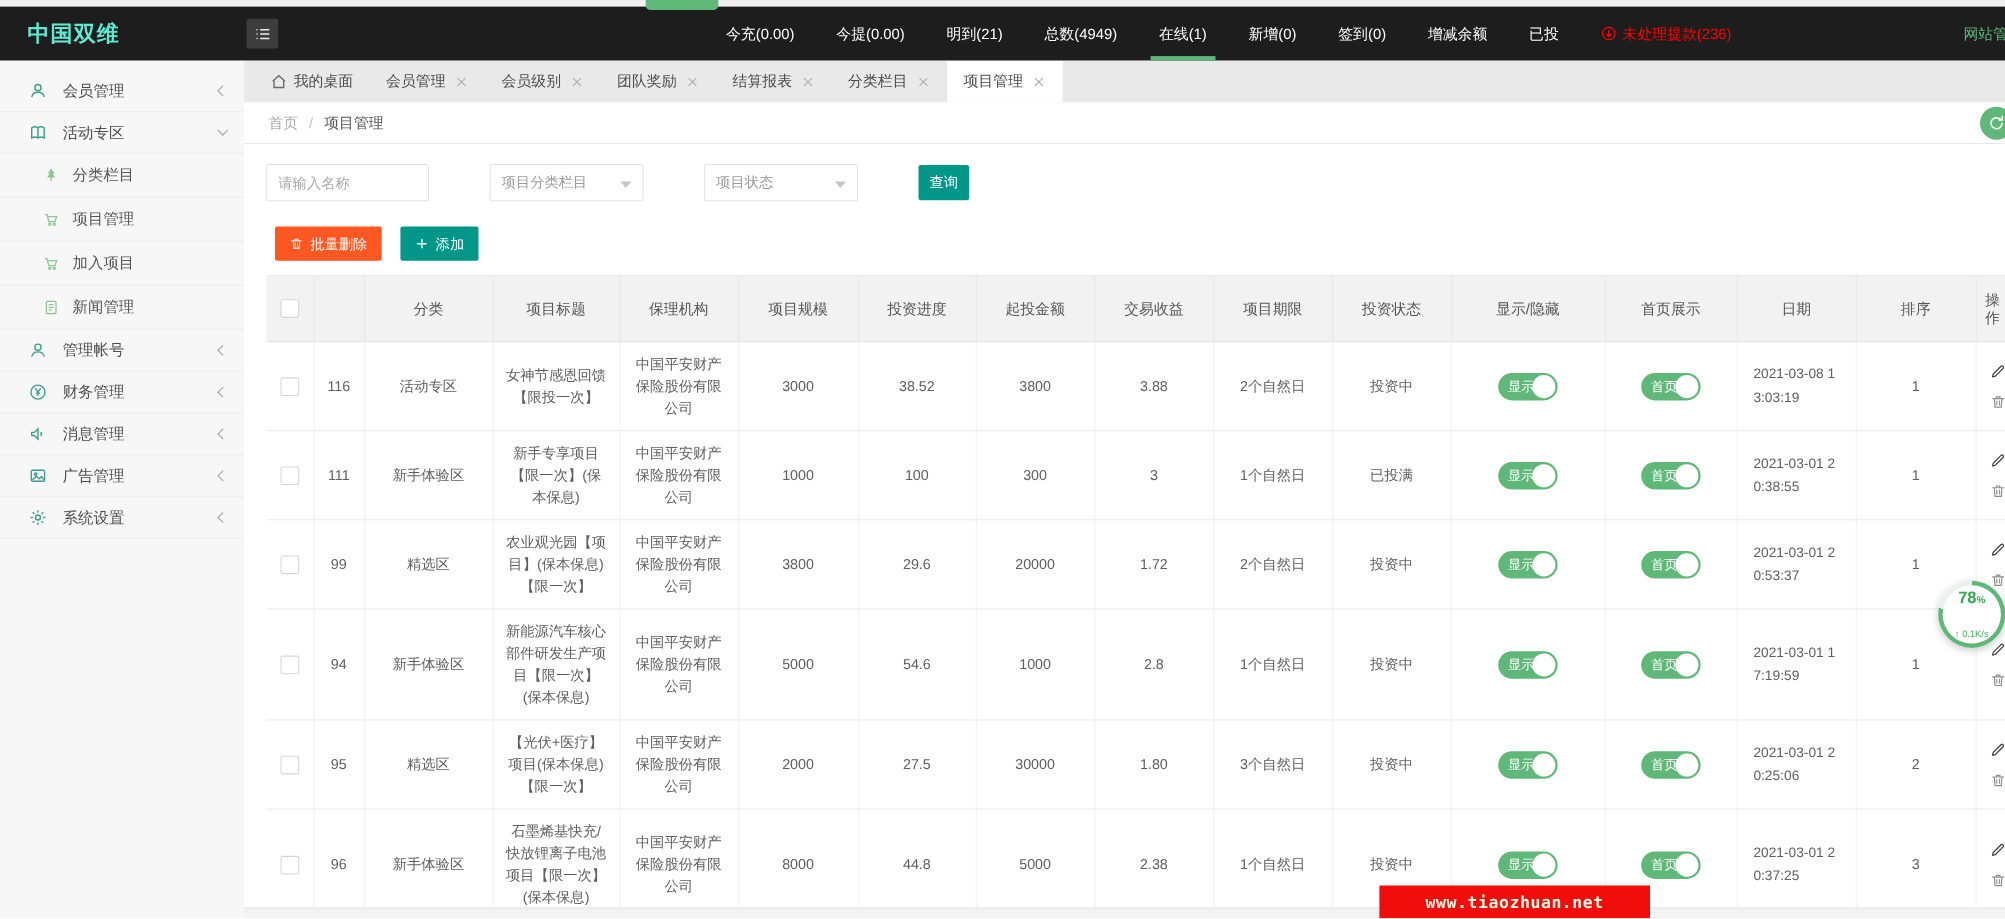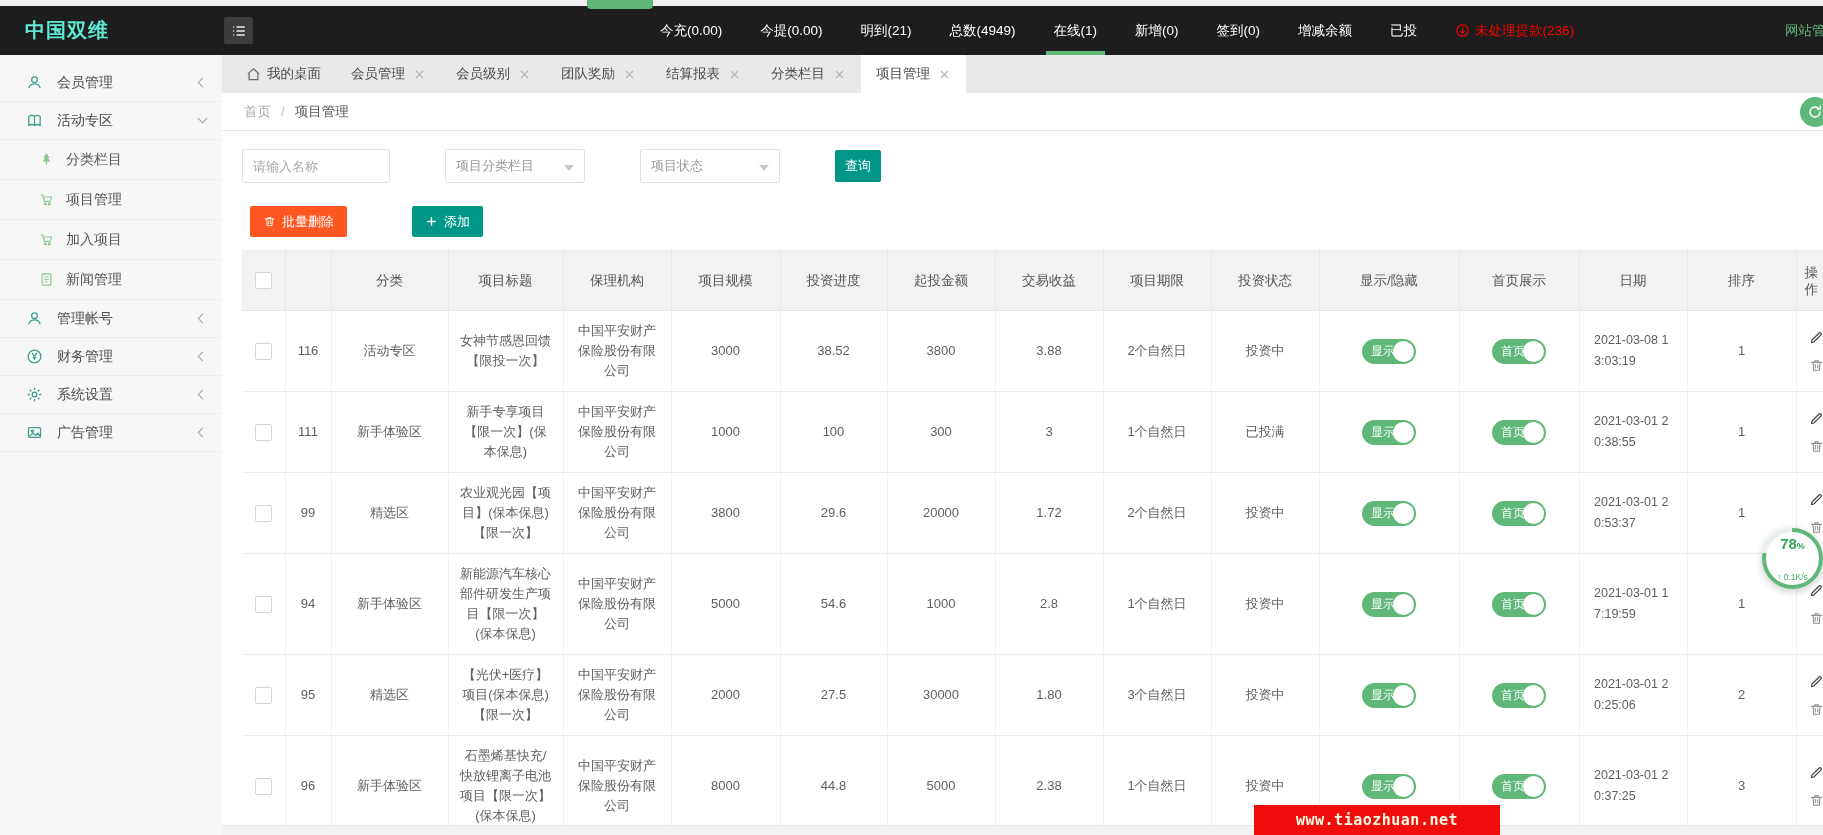--- a/index.html
+++ b/index.html
@@ -69,21 +69,21 @@
   cursor:pointer;background:#fff;}
 .caret{position:absolute;right:10px;top:15px;width:0;height:0;
   border-left:5px solid transparent;border-right:5px solid transparent;border-top:6px solid #c6c6c6;}
 .btn-search{margin-left:11px;width:46px;height:32px;background:var(--teal);color:#fff;border:none;
   border-radius:2px;font-size:13px;cursor:pointer;font-family:inherit;}
 
 .actionbar{margin:23px 0 0 28px;display:flex;gap:17px;}
 .btn-del,.btn-add{height:31px;padding:0 13px;color:#fff;border:none;border-radius:2px;font-size:13px;
   display:flex;align-items:center;gap:6px;cursor:pointer;font-family:inherit;}
 .btn-del{background:var(--danger);}
-.btn-add{background:var(--teal);margin-left:48px;}
+.btn-add{background:var(--teal);}
 .btn-del .icn,.btn-add .icn{width:13px;height:13px;}
 
 
 .tablewrap{margin:13px 0 0 20px;width:calc(100% - 20px);overflow:hidden;}
 table{border-collapse:collapse;table-layout:fixed;width:1626px;}
 thead th{height:60px;background:#f2f2f2;font-weight:normal;font-size:13.5px;color:#555;
   border-right:1px solid #e7e7e7;border-bottom:1px solid #e3e3e3;border-top:1px solid #ececec;text-align:center;}
 tbody td{border-right:1px solid #f1f1f1;border-bottom:1px solid #ececec;font-size:13px;color:#5f5f5f;
   text-align:center;vertical-align:middle;padding:10px 6px;line-height:20px;}
 thead th:last-child, tbody td:last-child{border-right:none;}
@@ -212,33 +212,41 @@
         <div class="srow parent">
           <span class="icn sic"><svg viewBox="0 0 24 24" fill="none" stroke="currentColor" stroke-width="1.8">
               <circle cx="12" cy="12" r="9"></circle>
               <path d="M8.5 7l3.5 5 3.5-5M12 12v5M9.5 13.5h5"></path>
             </svg></span>
           <span class="slabel">财务管理</span>
           <span class="chev left"></span>
         </div>
         <div class="srow parent">
           <span class="icn sic"><svg viewBox="0 0 24 24" fill="none" stroke="currentColor" stroke-width="1.8">
-              <circle cx="12" cy="12" r="3.2"></circle>
-              <path d="M12 2.5v3M12 18.5v3M2.5 12h3M18.5 12h3M5.3 5.3l2.1 2.1M16.6 16.6l2.1 2.1M18.7 5.3l-2.1 2.1M7.4 16.6l-2.1 2.1"></path>
-            </svg></span>
-          <span class="slabel">系统设置</span>
+              <path d="M4 10v4h3.5L12 18.5v-13L7.5 10z"></path>
+              <path d="M15.5 9.5a4 4 0 010 5"></path>
+            </svg></span>
+          <span class="slabel">消息管理</span>
           <span class="chev left"></span>
         </div>
         <div class="srow parent">
           <span class="icn sic"><svg viewBox="0 0 24 24" fill="none" stroke="currentColor" stroke-width="1.8">
               <rect x="3.5" y="5" width="17" height="14" rx="1.5"></rect>
               <circle cx="9" cy="10" r="1.5"></circle>
               <path d="M5 17.5l5-5 3.5 3.5 3-3 3.5 4"></path>
             </svg></span>
           <span class="slabel">广告管理</span>
+          <span class="chev left"></span>
+        </div>
+        <div class="srow parent">
+          <span class="icn sic"><svg viewBox="0 0 24 24" fill="none" stroke="currentColor" stroke-width="1.8">
+              <circle cx="12" cy="12" r="3.2"></circle>
+              <path d="M12 2.5v3M12 18.5v3M2.5 12h3M18.5 12h3M5.3 5.3l2.1 2.1M16.6 16.6l2.1 2.1M18.7 5.3l-2.1 2.1M7.4 16.6l-2.1 2.1"></path>
+            </svg></span>
+          <span class="slabel">系统设置</span>
           <span class="chev left"></span>
         </div>
       </div>
   </div>
 
   <div class="main">
     <div class="tabstrip">
         <div class="tab">
           <span class="icn"><svg viewBox="0 0 24 24" fill="none" stroke="currentColor" stroke-width="2">
               <path d="M3 11l9-8 9 8"></path>

